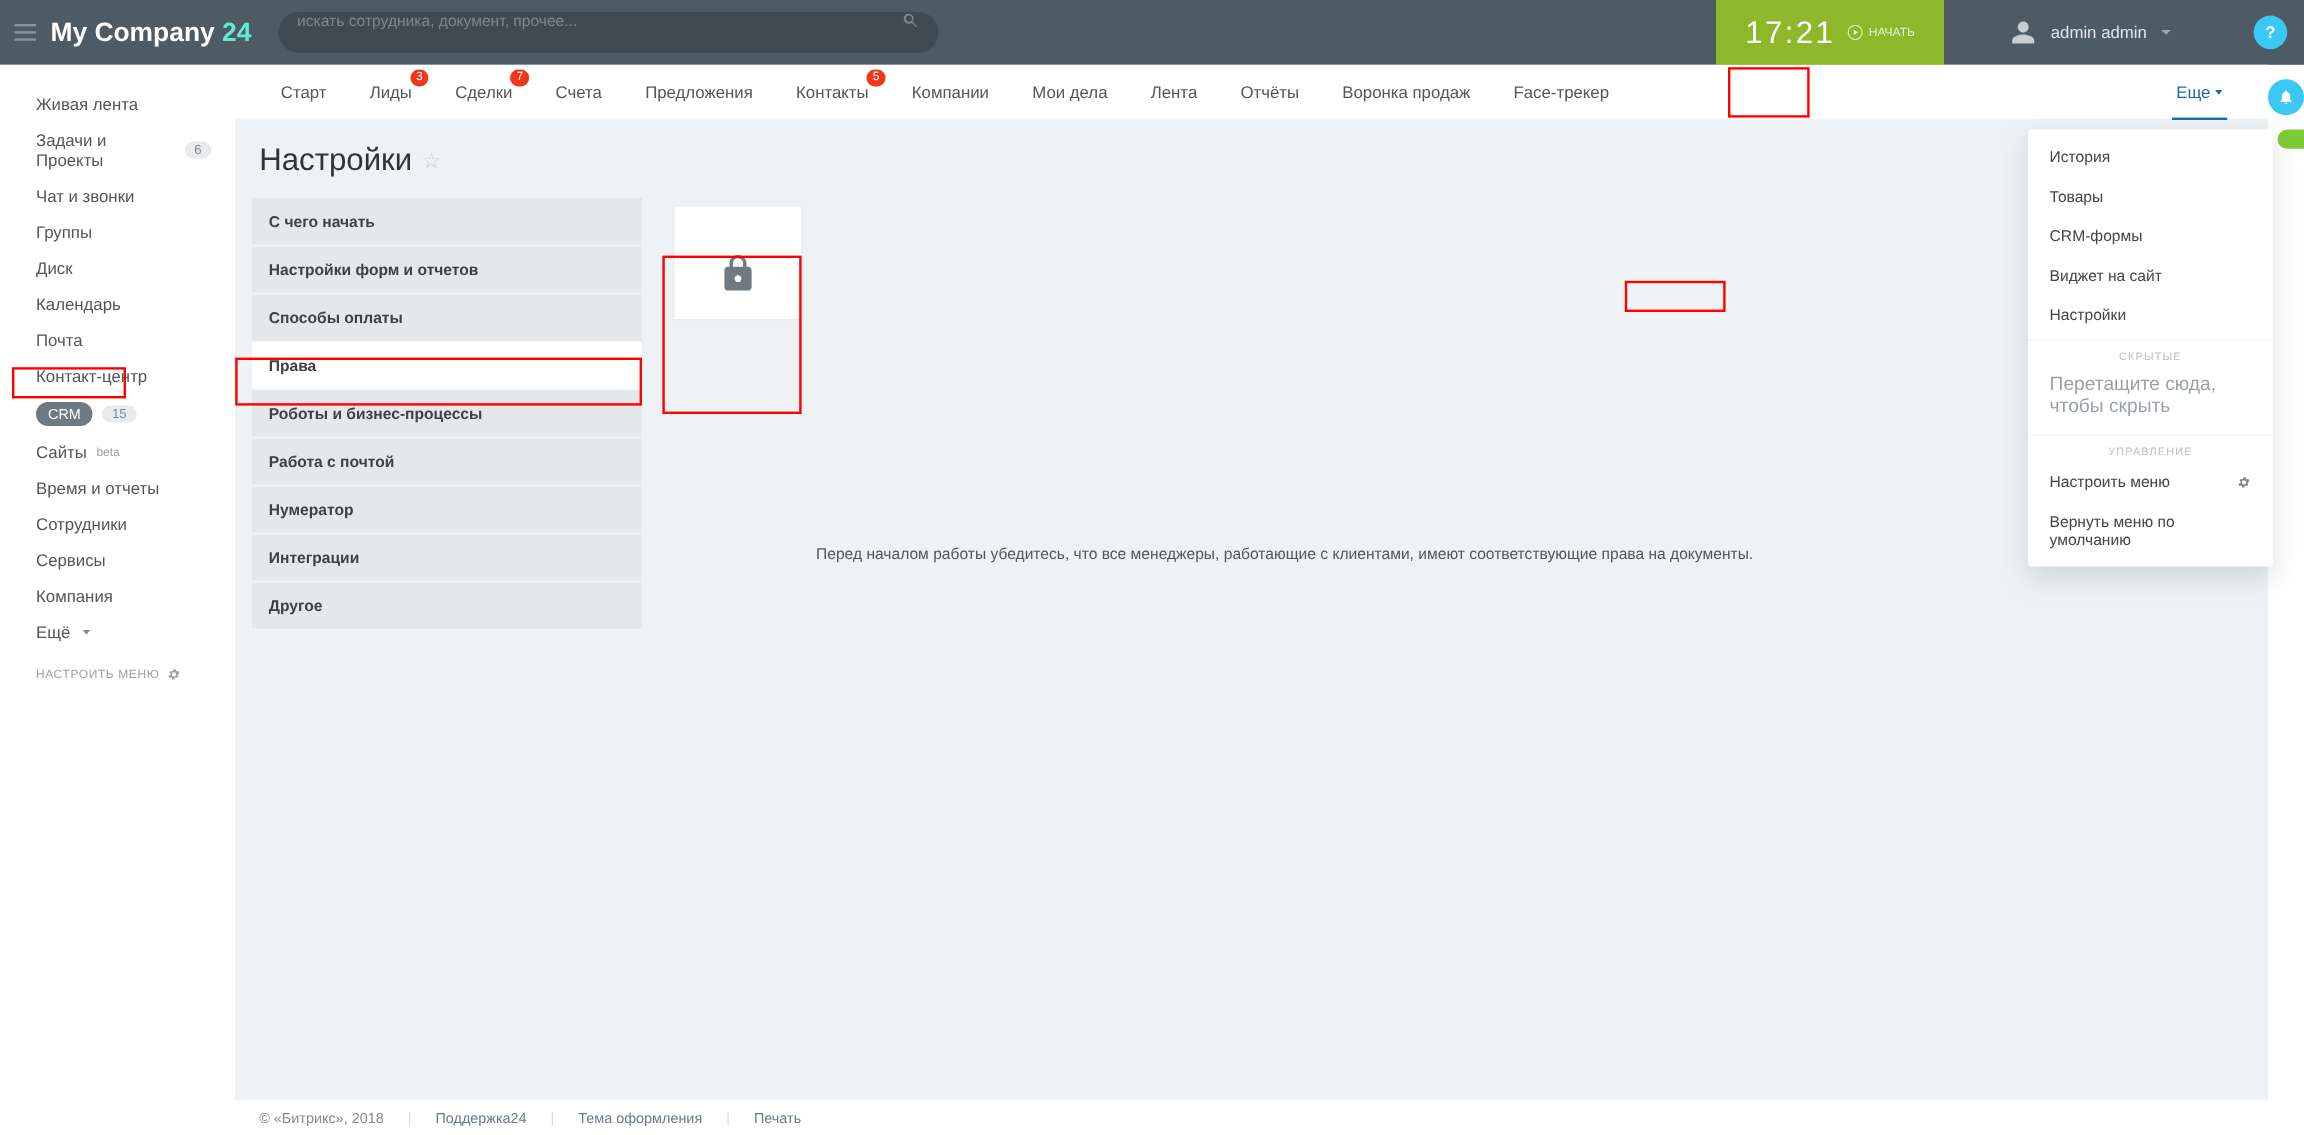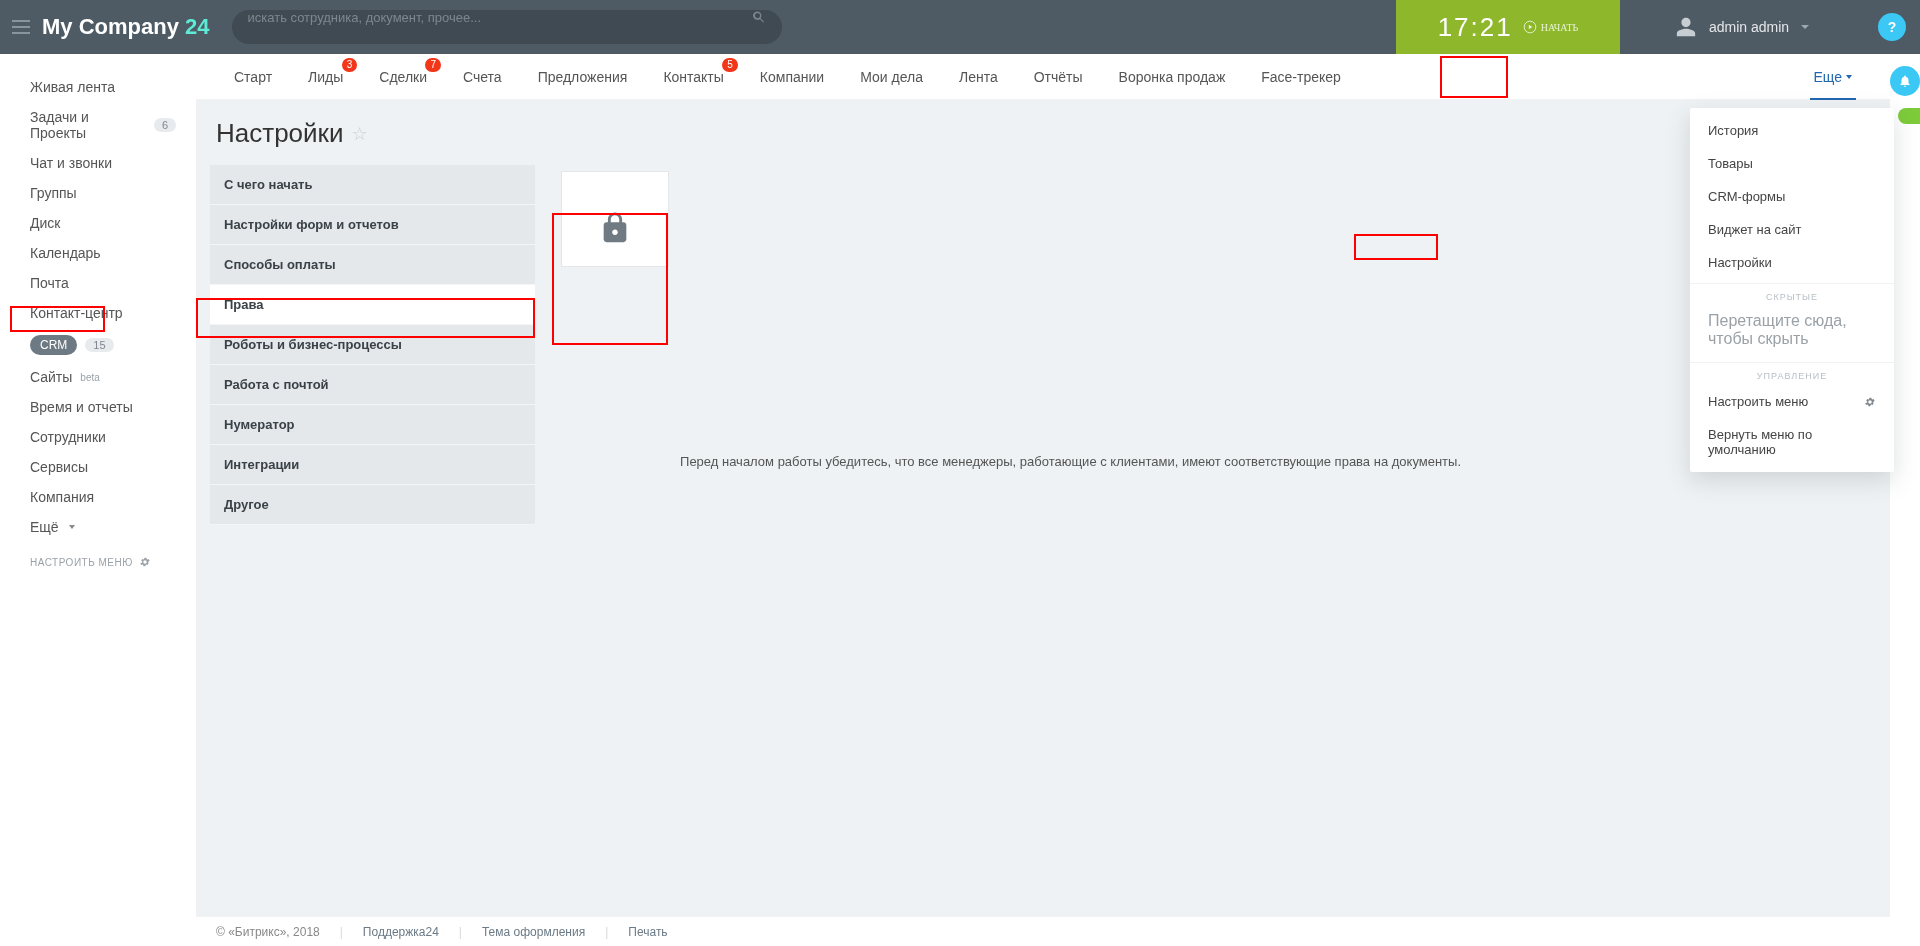--- a/index.html
+++ b/index.html
@@ -9,23 +9,23 @@
 .topbar { position: absolute; top: 0; left: 0; right: 0; height: 54px; background: #4e5a64; display: flex; align-items: center; }
 .hamburger { width: 18px; height: 14px; margin-left: 12px; display: flex; flex-direction: column; justify-content: space-between; cursor: pointer; }
 .hamburger span { display: block; height: 2px; background: #8a949c; }
 .logo { color: #fff; font-size: 22px; font-weight: bold; margin-left: 12px; }
 .logo .accent { color: #5eead4; }
 .search-wrap { margin-left: 22px; width: 550px; height: 34px; background: #3f4a53; border-radius: 17px; display: flex; align-items: flex-start; padding: 0 16px; }
 .search-wrap input { flex: 1; background: transparent; border: none; outline: none; color: #c0c7cd; font-size: 13px; }
 .search-wrap input::placeholder { color: #7d878f; }
 .search-icon { width: 14px; height: 14px; fill: #7d878f; }
 .top-spacer { flex: 1; }
-.time-block { width: 224px; height: 54px; background: #8fb72b; display: flex; align-items: center; justify-content: center; gap: 10px; }
+.time-block { width: 190px; height: 54px; background: #8fb72b; display: flex; align-items: center; justify-content: center; gap: 10px; }
 .time-text { color: #fff; font-size: 26px; font-weight: 300; letter-spacing: 2px; }
-.start-btn { display: flex; align-items: center; gap: 4px; color: #e8f5d8; font-size: 10px; cursor: pointer; font-family: Liberation Serif, serif; }
+.start-btn { display: flex; align-items: center; gap: 4px; color: #e8f5d8; font-size: 10px; cursor: pointer; }
 .start-btn svg { width: 14px; height: 14px; stroke: #e8f5d8; fill: none; }
 .user-block { width: 244px; display: flex; align-items: center; justify-content: center; gap: 12px; color: #e4e7ea; cursor: pointer; }
 .user-avatar { width: 22px; height: 22px; fill: #c7ced3; }
 .user-name { font-size: 14px; }
 .user-caret { width: 0; height: 0; border-left: 4px solid transparent; border-right: 4px solid transparent; border-top: 4px solid #9ea7ae; }
 .help-btn { width: 28px; height: 28px; border-radius: 50%; background: #3bc8f5; display: flex; align-items: center; justify-content: center; color: #fff; font-weight: bold; margin: 0 14px; cursor: pointer; }
 
 
 .rail { position: absolute; top: 54px; right: 0; width: 30px; }
 .rail-btn { width: 30px; height: 30px; border-radius: 50%; display: flex; align-items: center; justify-content: center; margin: 12px auto 0; cursor: pointer; }

